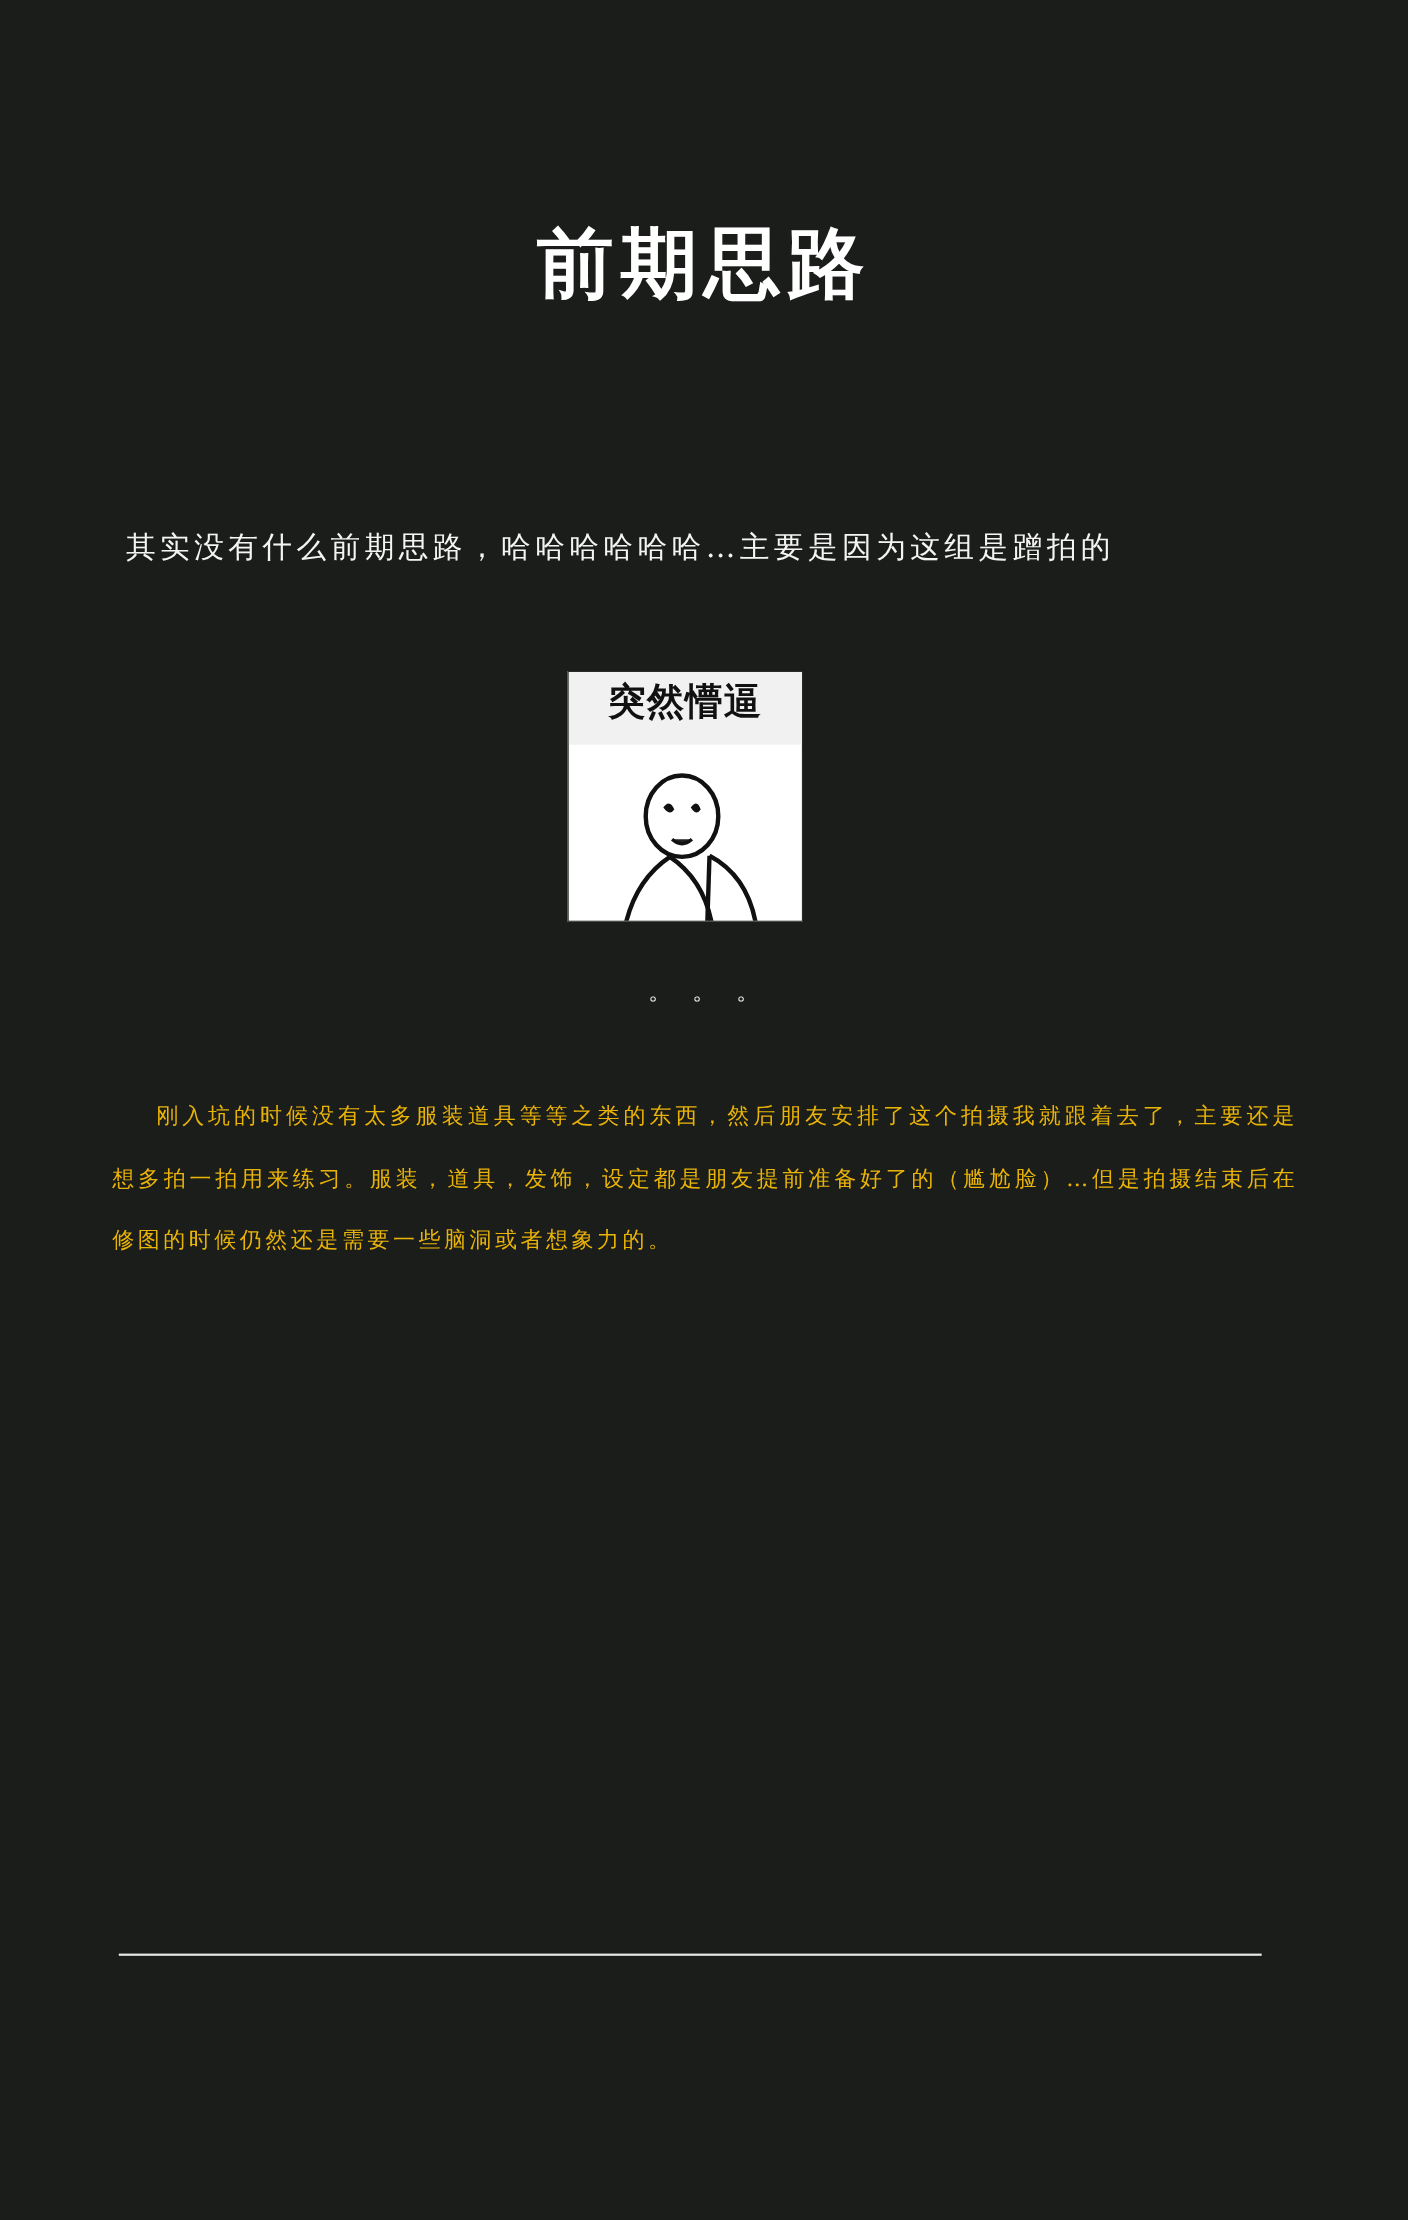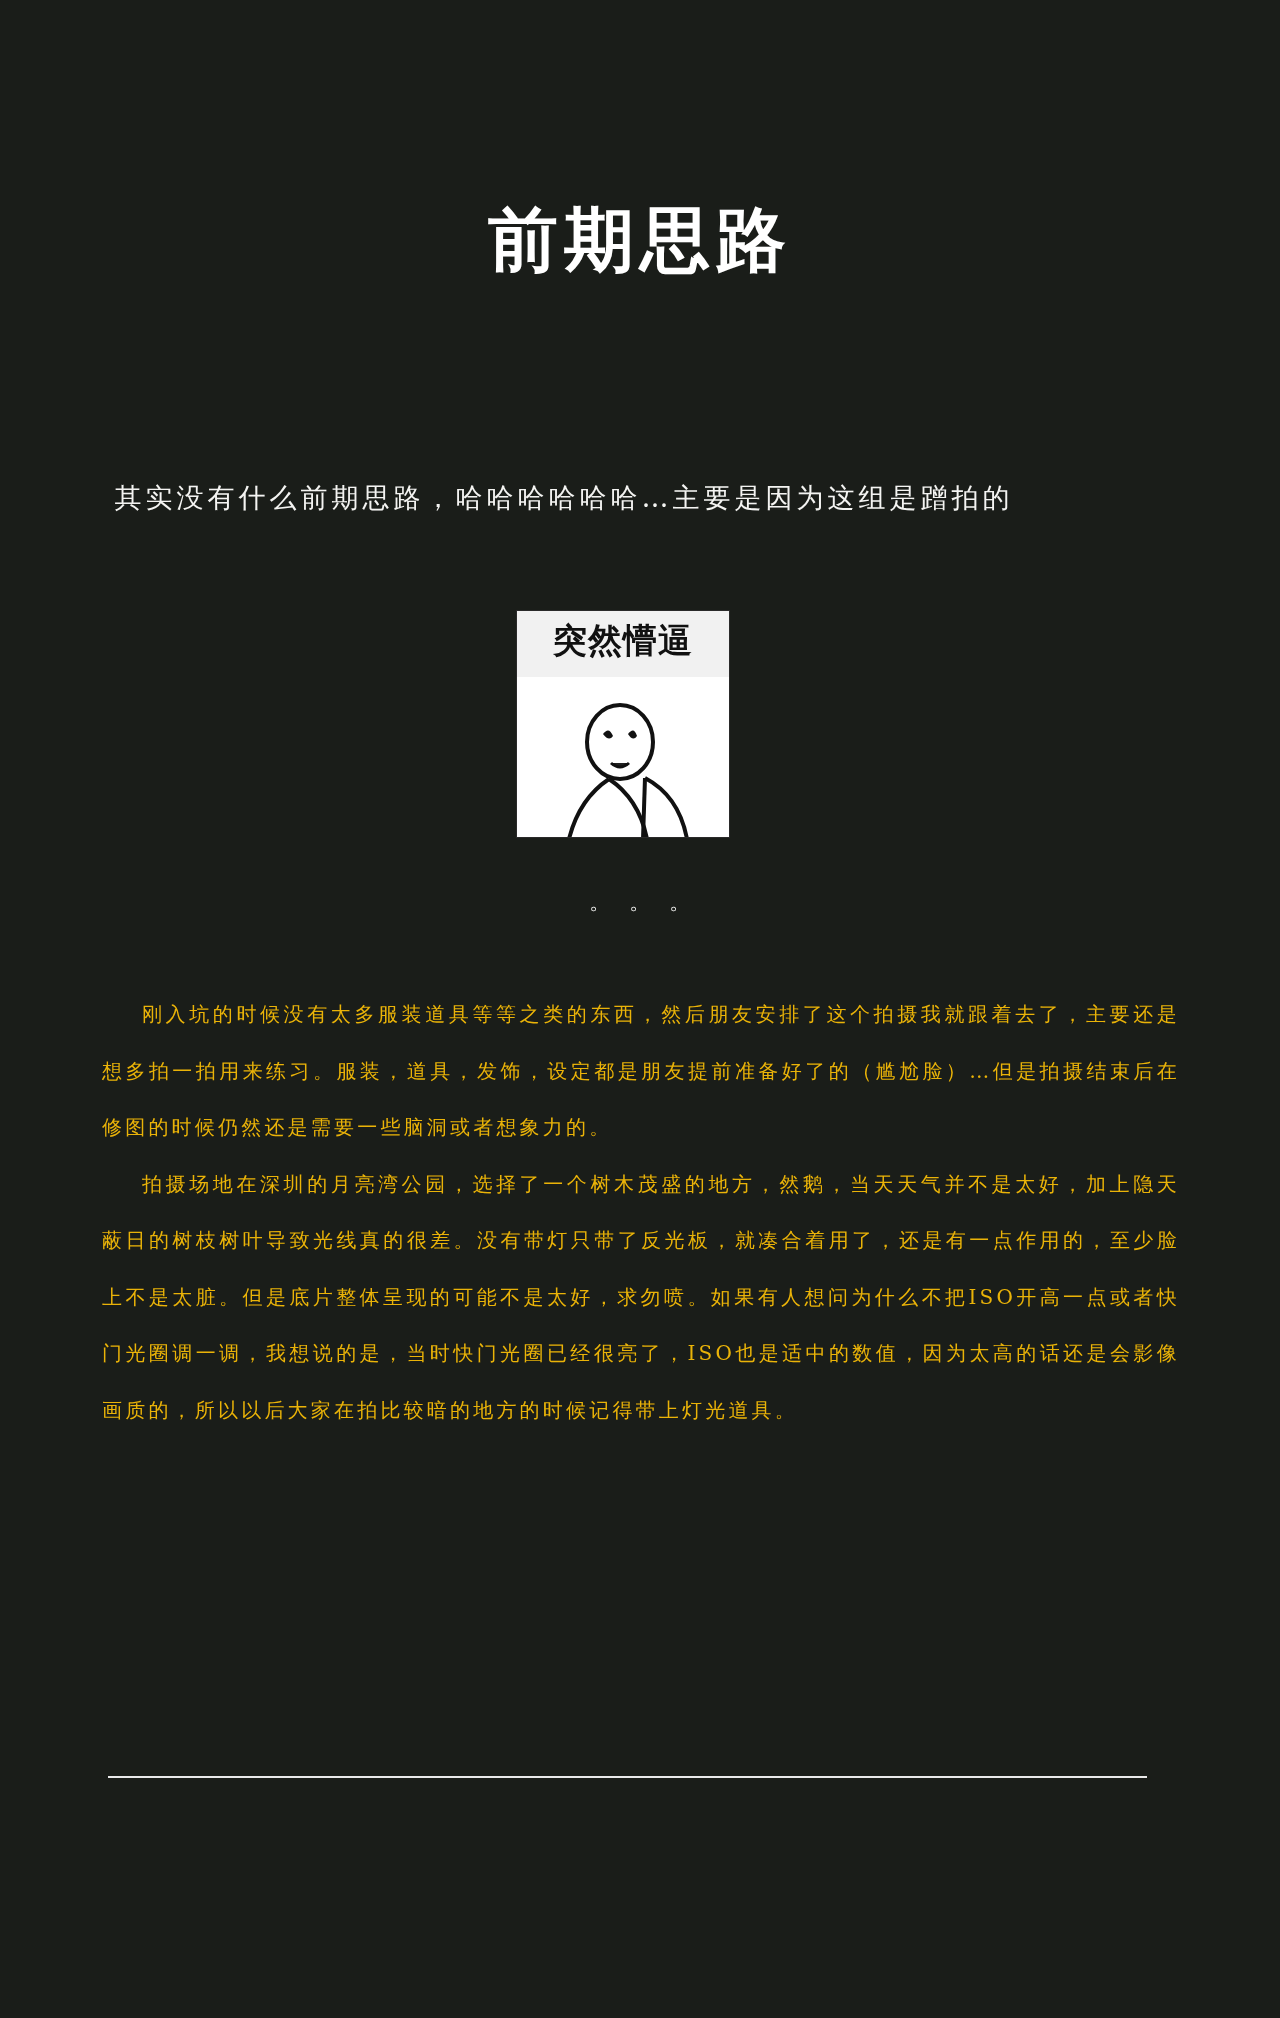--- a/index.html
+++ b/index.html
@@ -51,21 +51,21 @@
       overflow: hidden;
       box-sizing: border-box;
       border: 1px solid #2a2a2a;
     }
     .meme-caption {
       position: absolute;
       left: 0;
       top: 8px;
       width: 100%;
       text-align: center;
-      font-family: Liberation Serif, serif;
+      font-family: Liberation Mono, monospace;
       font-weight: bold;
       font-size: 34px;
       letter-spacing: 1px;
       color: #111;
       line-height: 44px;
     }
     .meme svg {
       position: absolute;
       left: 0;
       top: 0;
@@ -132,16 +132,15 @@
     <path d="M128 167 q34 18 42 61" fill="none" stroke="#111" stroke-width="4"></path>
     <path d="M128 167 l-2 61" fill="none" stroke="#111" stroke-width="4"></path>
   </svg>
   <div class="meme-caption">突然懵逼</div>
 </div>
 
 <div class="ellipsis-row">。。。</div>
 
 <div class="body-text">
   <p>刚入坑的时候没有太多服装道具等等之类的东西，然后朋友安排了这个拍摄我就跟着去了，主要还是想多拍一拍用来练习。服装，道具，发饰，设定都是朋友提前准备好了的（尴尬脸）…但是拍摄结束后在修图的时候仍然还是需要一些脑洞或者想象力的。</p>
-  <p>拍摄场地在深圳的月亮湾公园，选择了一个树木茂盛的地方，然鹅，当天天气并不是太好，加上隐天蔽日的树枝树叶导致光线真的很差。没有带灯只带了反光板，就凑合着用了，还是有一点作用的，至少脸上不是太脏。但是底片整体呈现的可能不是太好，求勿喷。如果有人想问为什么不把ISO开高一点或者快门光圈调一调，我想说的是，当时快门光圈已经很亮了，ISO也是适中的数值，因为太高的话还是会影像画质的，所以以后大家在拍比较暗的地方的时候记得带上灯光道具。</p>
 </div>
 
 <hr class="divider">
 
 </body></html>

